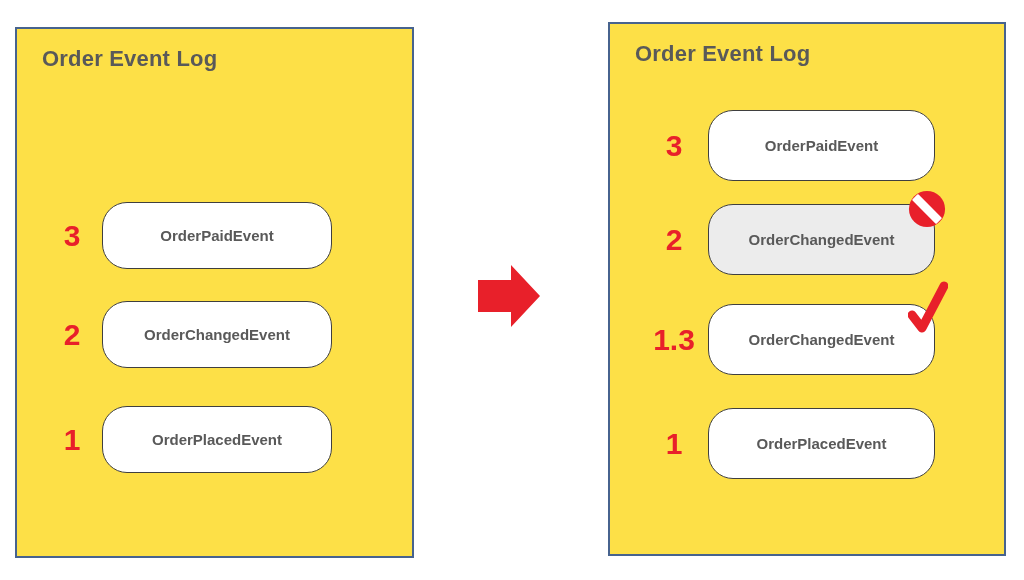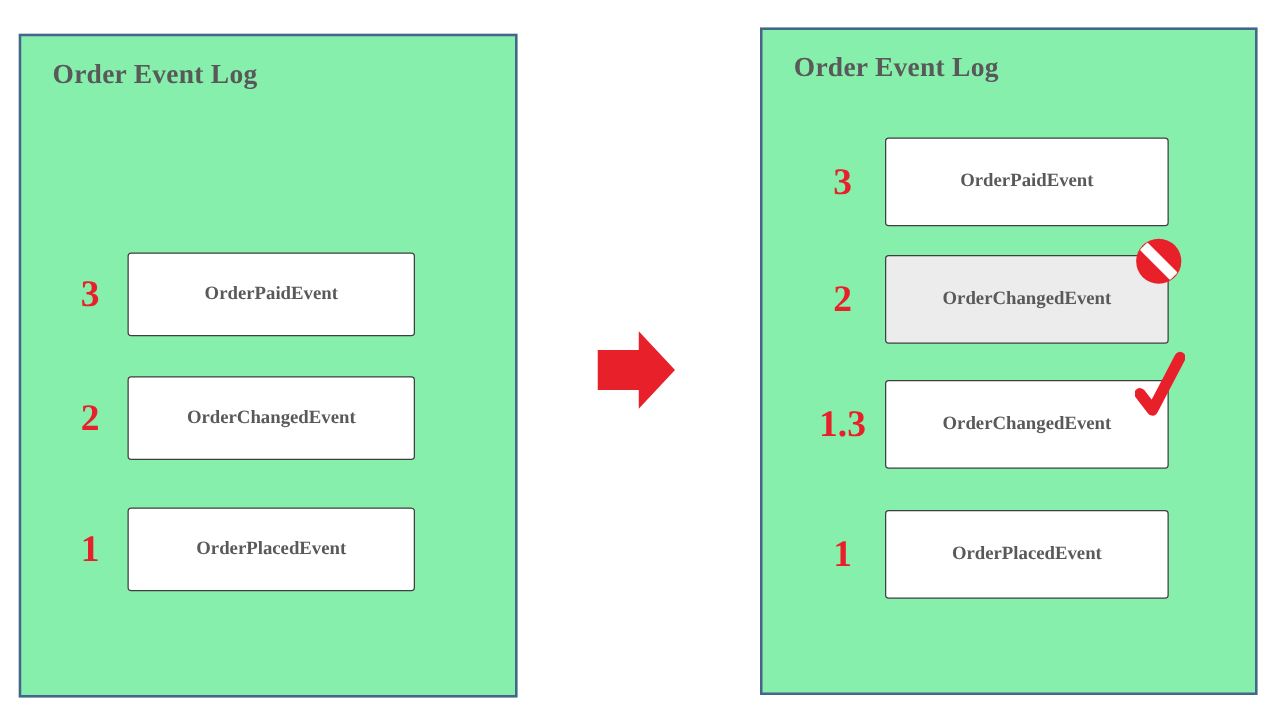--- a/index.html
+++ b/index.html
@@ -7,23 +7,22 @@
     width: 1024px; height: 580px;
     background: #ffffff;
     font-family: "Liberation Sans", sans-serif;
     overflow: hidden;
     position: relative;
   }
   .stage { position: absolute; inset: 0; width: 1024px; height: 580px; }
 
   .panel {
     position: absolute;
-    background: #86efac;
+    background: #fde047;
     border: 2px solid #47638e;
-    font-family: Liberation Serif, serif;
   }
   .panel-before { left: 15px; top: 27px; width: 399px; height: 531px; }
   .panel-after  { left: 608px; top: 22px; width: 398px; height: 534px; }
 
   .panel-title {
     position: absolute;
     left: 25px; top: 17px;
     font-size: 22px;
     font-weight: bold;
     color: #595959;
@@ -47,21 +46,21 @@
     flex: 0 0 auto;
   }
   .panel-after .seq-num { width: 68px; }
 
   .event-box {
     position: relative;
     flex: 1 1 auto;
     height: 100%;
     background: #ffffff;
     border: 1.6px solid #3f3f3f;
-    border-radius: 3px;
+    border-radius: 25px;
     display: flex;
     align-items: center;
     justify-content: center;
   }
   .event-box.rejected { background: #ececec; }
 
   .event-label {
     font-size: 15px;
     font-weight: bold;
     color: #595959;

